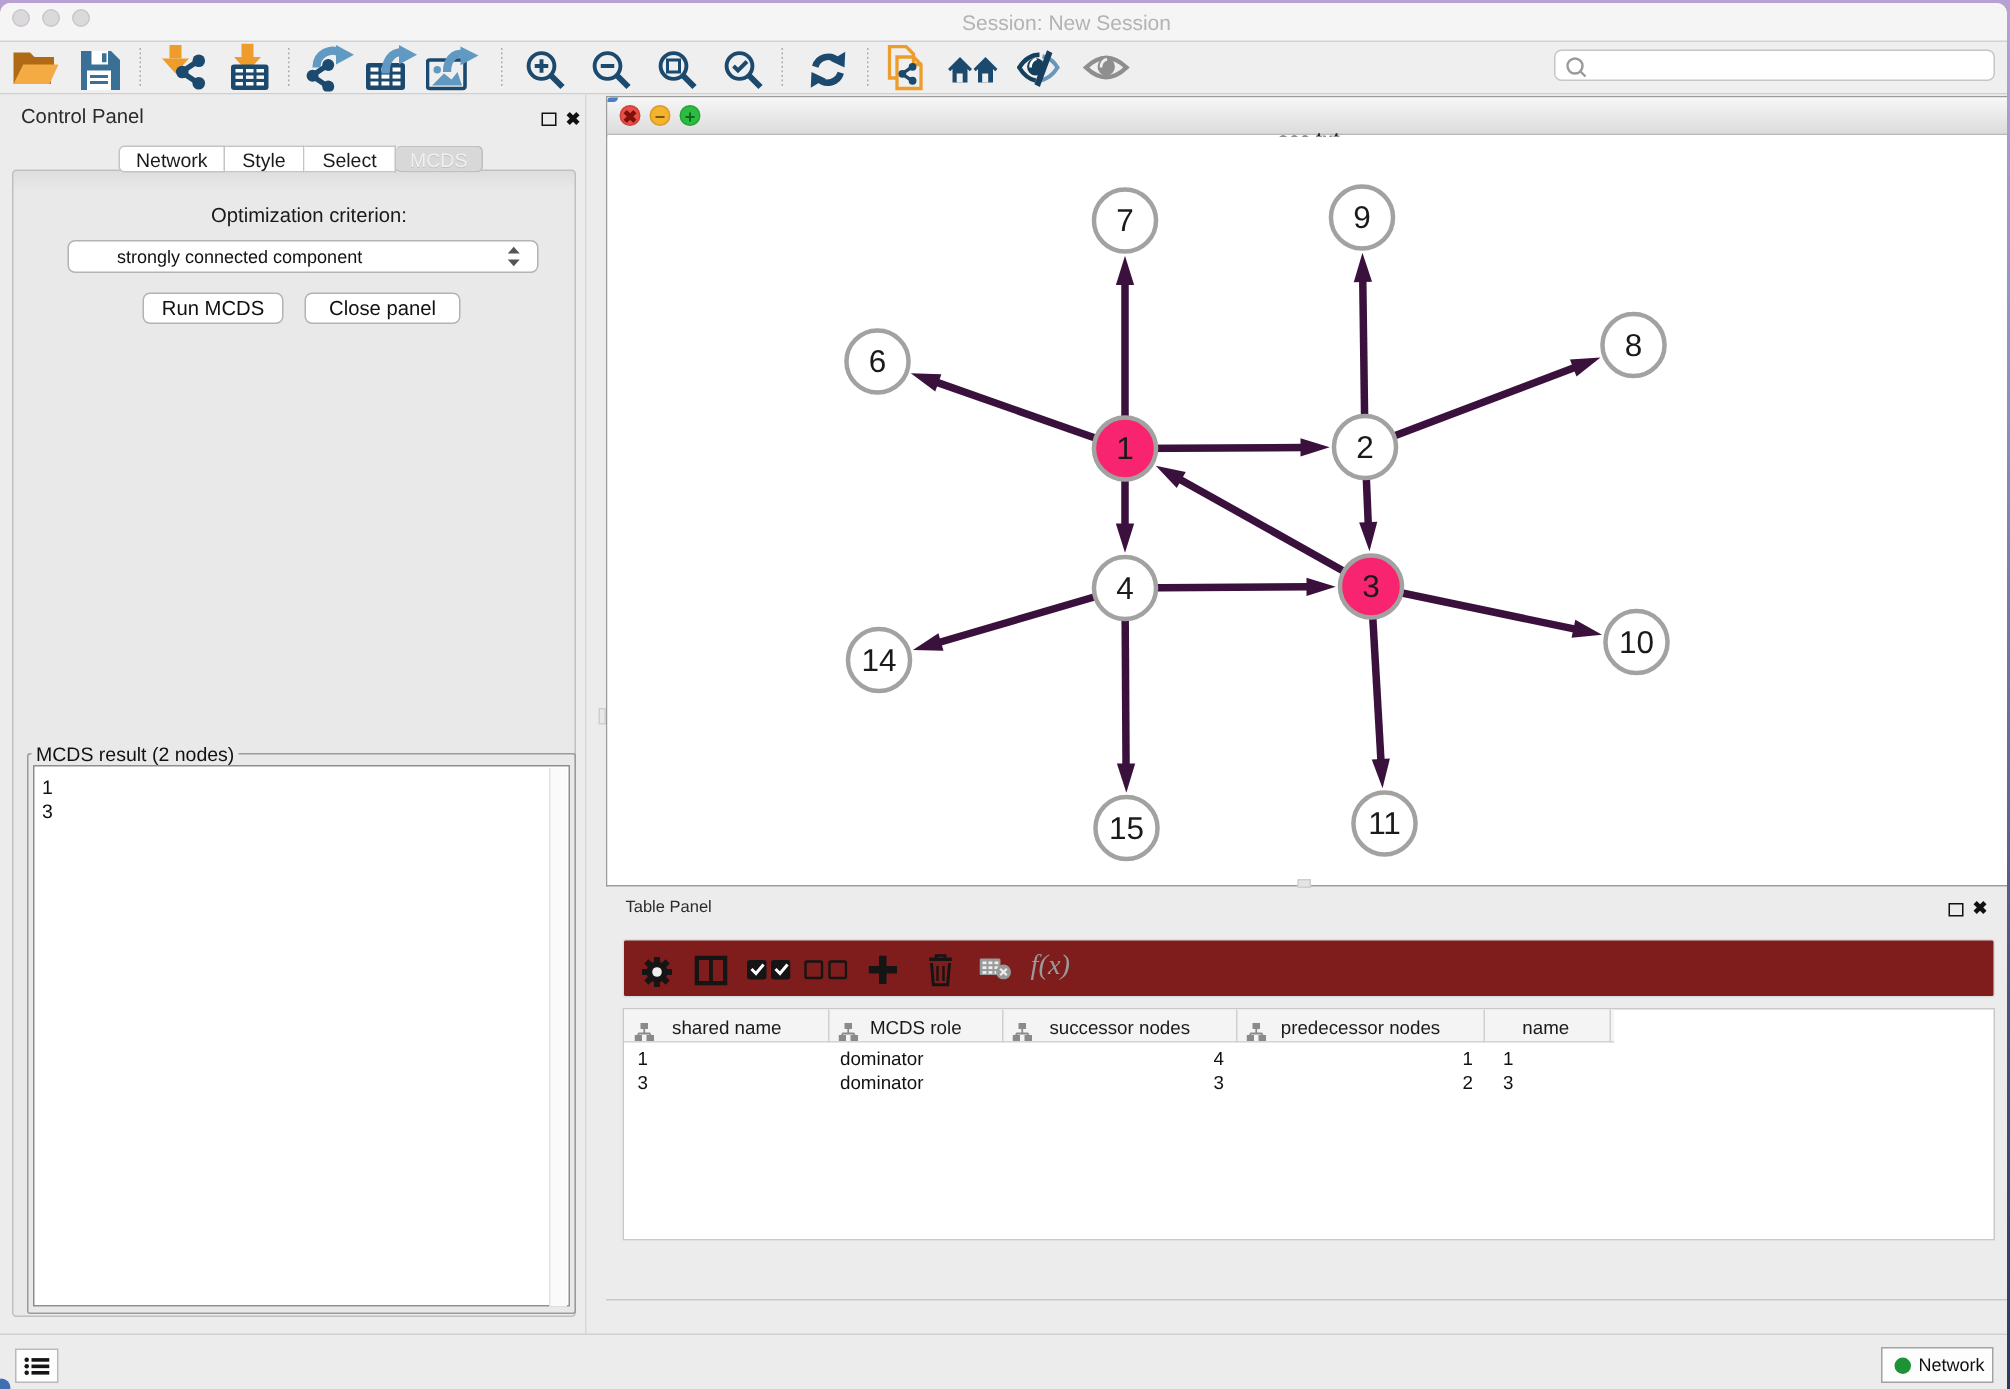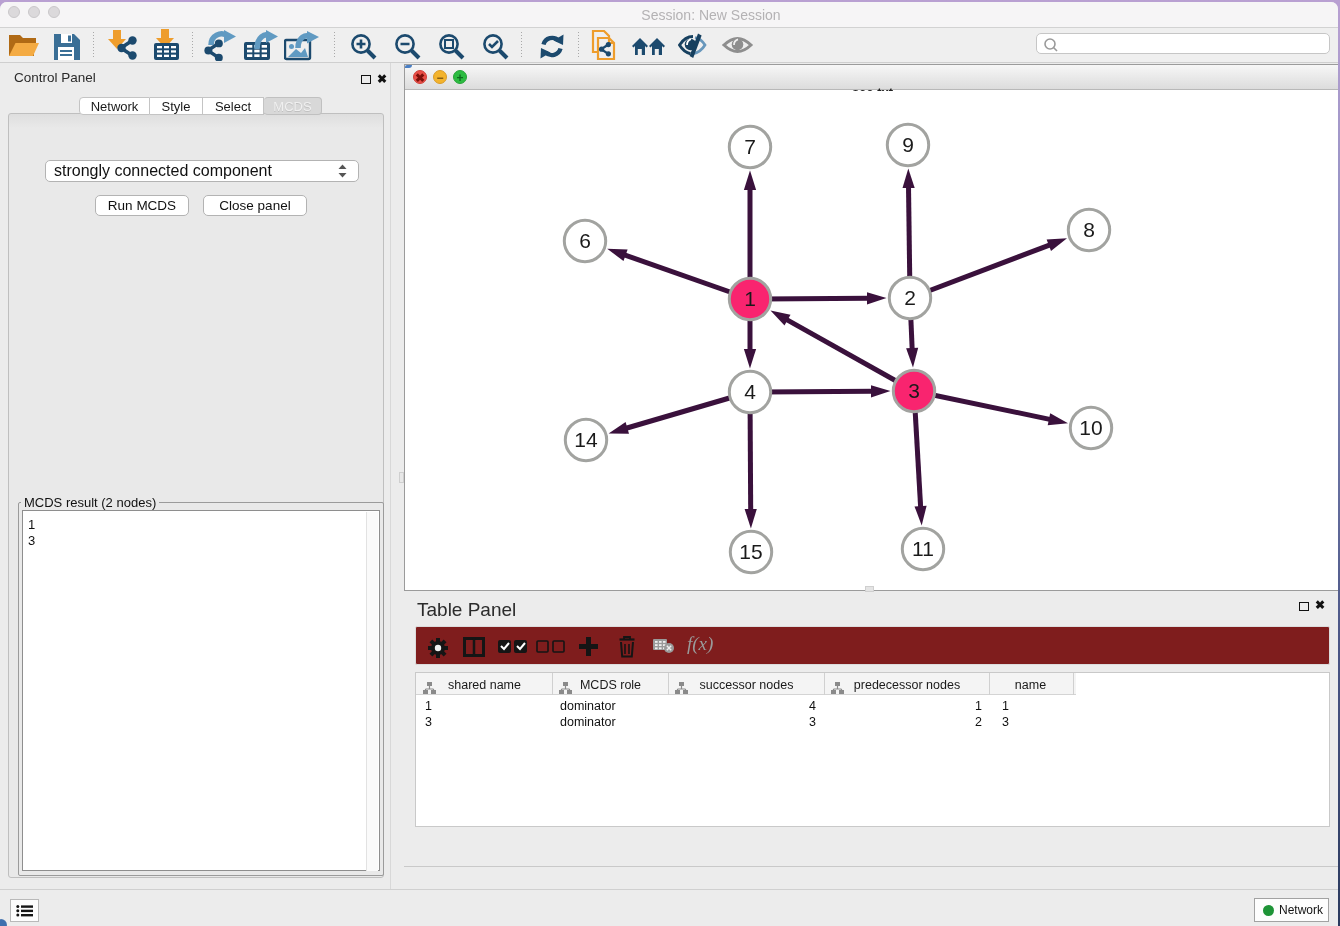--- a/index.html
+++ b/index.html
@@ -34,22 +34,22 @@
 .tab { height:18px; background:#fff; border:1px solid #c4c4c4; border-left:none;
   font-size:13px; color:#1a1a1a; text-align:center; line-height:17px; }
 .tab:first-child { border-left:1px solid #c4c4c4; border-radius:4px 0 0 4px; }
 .tab.sel { background:#d8d8d8; border-color:#c0c0c0; color:#f0f0f0;
   text-shadow:0 1px 0 #c0c0c0; border-radius:4px; }
 #cp-pane { position:absolute; left:8px; top:50px; width:376px; height:765px;
   background:linear-gradient(#dedede, #e9e9e9 14px); border:1px solid #bfbfbf; border-radius:3px; }
 #opt-label { position:absolute; left:10px; top:22px; width:100%; text-align:center;
   font-size:13.5px; color:#1a1a1a; }
 #combo { position:absolute; left:36px; top:46px; width:314px; height:22px; background:#fff;
-  border:1px solid #b3b3b3; border-radius:5px; font-size:16px; color:#111; line-height:20px;
-  padding-left:8px; }
+  border:1px solid #b3b3b3; border-radius:5px; font-size:12px; color:#111; line-height:20px;
+  padding-left:32px; }
 .btn { position:absolute; height:21px; background:#fff; border:1px solid #b3b3b3;
   border-radius:5px; font-size:13.5px; color:#111; text-align:center; line-height:19px; }
 #grp { position:absolute; left:9px; top:388px; width:366px; height:374px;
   border:1px solid #9b9b9b; border-radius:2px; }
 #grp-label { position:absolute; left:2px; top:-8px; background:#e9e9e9; padding:0 3px;
   font-size:13px; color:#111; }
 #grp-inner { position:absolute; left:3px; top:7px; width:358px; height:361px;
   background:#fff; border:1px solid #8e8e8e; font-size:13px; color:#111; line-height:16px;
   padding:6px 0 0 5px; }
 #grp-sb { position:absolute; right:1px; top:1px; width:12px; height:359px;
@@ -59,21 +59,21 @@
   border:1px solid #9b9b9b; border-right:none; background:#fff; }
 #net-tb { position:absolute; left:0; top:0; width:100%; height:25px;
   background:linear-gradient(#f7f7f7, #dcdcdc); border-bottom:1px solid #b8b8b8; }
 #net-title { position:absolute; top:4px; width:100%; text-align:center; font-size:13px;
   font-weight:bold; color:#222;margin-top:16px; }
 .mtl { position:absolute; top:5px; width:14px; height:14px; border-radius:50%;
   font-size:12px; font-weight:bold; text-align:center; line-height:14px; }
 #canvas { position:absolute; left:0; top:26px; width:934px; height:499px; background:#fff; }
 
 #tp { position:absolute; left:404px; top:530px; width:936px; height:296px; }
-#tp-title { position:absolute; left:13px; top:6px; font-size:19px; color:#2b2b2b; }
+#tp-title { position:absolute; left:13px; top:6px; font-size:11px; color:#2b2b2b; }
 #tp-toolbar { position:absolute; left:11px; top:33px; width:915px; height:39px;
   background:#7f1d1d; border:1px solid #dcdcdc; border-radius:2px; }
 #tbl { position:absolute; left:11px; top:79px; width:915px; height:155px;
   background:#fff; border:1px solid #c9c9c9; }
 #thead { position:absolute; left:0; top:0; height:22px; background:#f4f4f4;
   border-bottom:1px solid #d4d4d4; }
 .th { position:absolute; top:0; height:22px; border-right:1px solid #d0d0d0;
   font-size:12.5px; color:#1a1a1a; text-align:center; line-height:25px; }
 .trow { position:absolute; font-size:12.5px; color:#111; }
 .trow span { position:absolute; }
@@ -252,20 +252,21 @@
       <div id="cp-title">Control Panel</div>
       <div class="float-ic" style="left:361px;"></div>
       <div class="close-x" style="left:377px;">✖</div>
       <div class="tabrow" style="left:79px; top:34px;">
         <div class="tab" style="width:71px;">Network</div>
         <div class="tab" style="width:53px;">Style</div>
         <div class="tab" style="width:61px;">Select</div>
         <div class="tab sel" style="width:58px;">MCDS</div>
       </div>
       <div id="cp-pane">
+        <div id="opt-label">Optimization criterion:</div>
         <div id="combo">strongly connected component<svg width="11" height="14" style="position:absolute;right:10px;top:3px;" viewBox="0 0 11 14">
                 <path d="M1.5 5 L5.5 0.5 L9.5 5 z" fill="#555"></path>
                 <path d="M1.5 9 L5.5 13.5 L9.5 9 z" fill="#555"></path>
               </svg></div>
         <div class="btn" style="left:86px; top:81px; width:94px;">Run MCDS</div>
         <div class="btn" style="left:194px; top:81px; width:104px;">Close panel</div>
         <div id="grp">
           <div id="grp-label">MCDS result (2 nodes)</div>
           <div id="grp-inner">1<br>3<div id="grp-sb"></div></div>
         </div>

